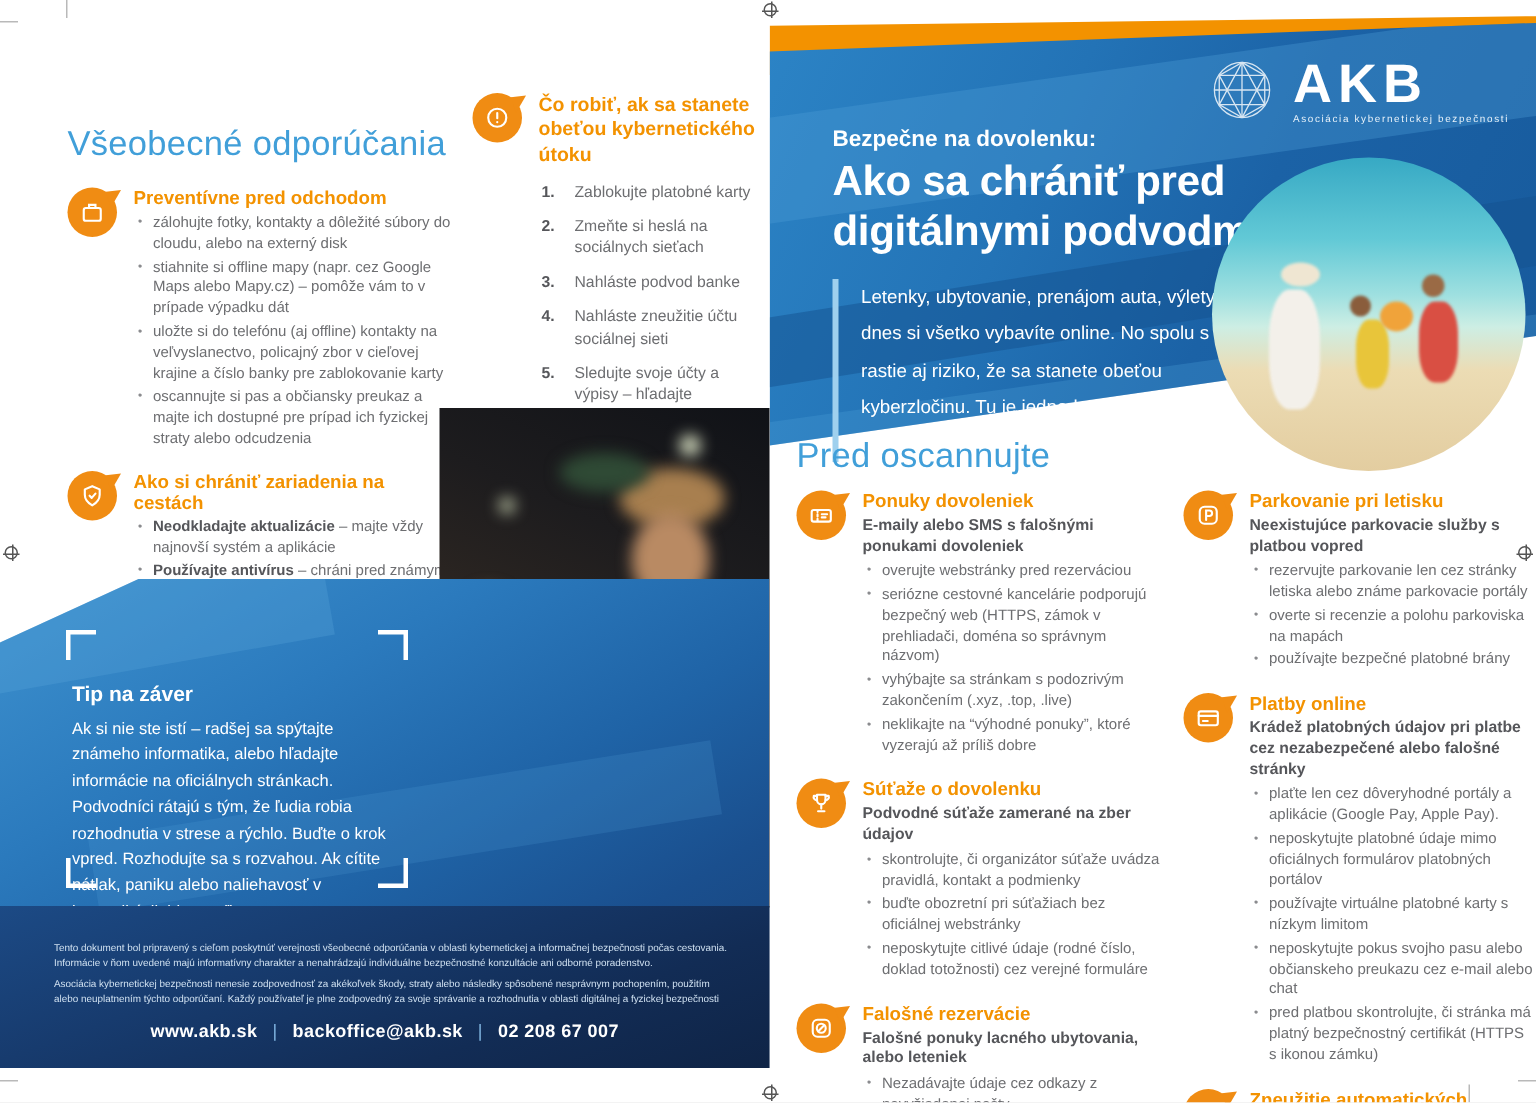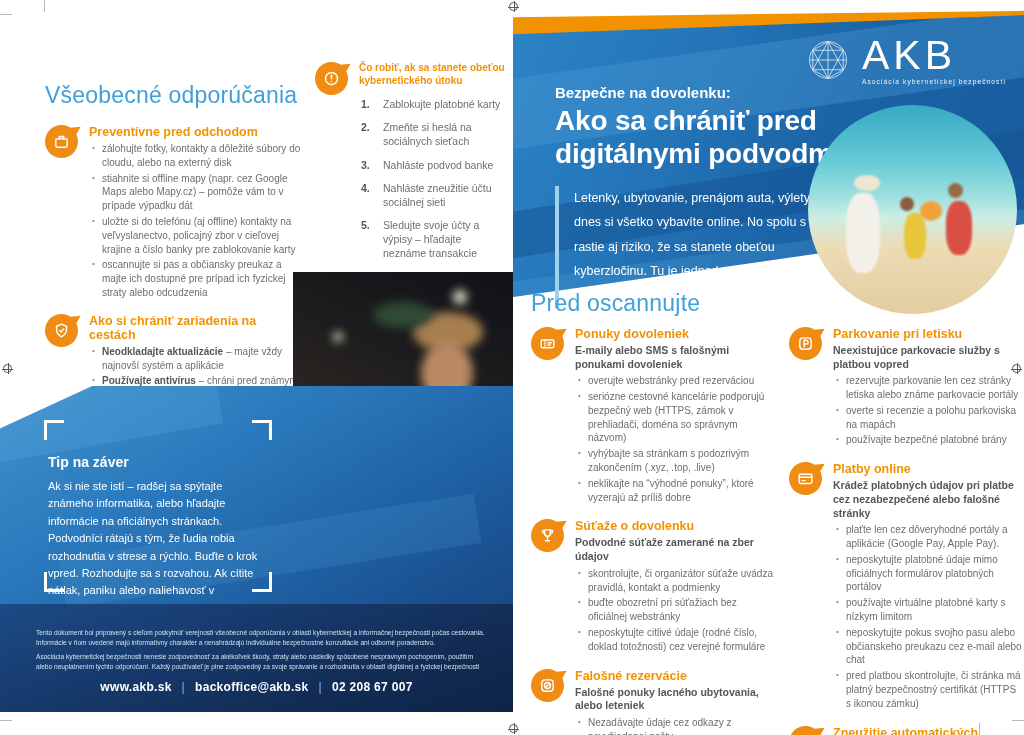--- a/index.html
+++ b/index.html
@@ -33,42 +33,42 @@
 
   ol.steps { list-style:none; counter-reset:n; }
   ol.steps li { counter-increment:n; position:relative; padding-left:24px; color:#6d6e71; font-size:10.5px;
                 line-height:1.35; margin-bottom:9px; }
   ol.steps li::before { content:counter(n) "."; position:absolute; left:2px; top:0; color:#55565a; font-weight:bold; }
 
   
   #left-col   { position:absolute; left:45px;  top:42px; width:258px; }
   #left-col h1 { margin-bottom:16px;margin-top:40px; }
   #mid-col    { position:absolute; left:315px; top:62px; width:192px; }
-  #mid-col h3 { font-size:10px; line-height:1.25; margin-bottom:10px; }
+  #mid-col h3 { font-size:13px; line-height:1.25; margin-bottom:10px; }
 
   
   #cover { position:absolute; left:513px; top:8px; width:511px; height:292px; }
   #cover .orange-band { position:absolute; left:0; top:2px; width:100%; height:40px; background:#f39200;
         clip-path:polygon(0 18%, 100% 2%, 100% 60%, 0 100%); }
   #cover .blue-bg { position:absolute; left:0; top:0; width:100%; height:100%;
         background:linear-gradient(115deg,#2c84c6 0%, #2373b6 35%, #1b62a6 60%, #175a9c 100%);
         clip-path:polygon(0 9%, 100% 2.5%, 100% 74%, 0 99%); overflow:hidden; }
   #cover .stripe { position:absolute; opacity:.45; }
   #cover .s1 { left:-60px; top:30px; width:700px; height:70px; background:#4d9fd8; transform:rotate(-8deg); opacity:.35;}
   #cover .s2 { left:-40px; top:150px; width:760px; height:46px; background:#14518f; transform:rotate(-9deg); opacity:.5;}
   #cover .s3 { left:-80px; top:230px; width:780px; height:34px; background:#4d9fd8; transform:rotate(-8deg); opacity:.3;}
   #cover .kicker { position:absolute; left:42px; top:76px; color:#fff; font-size:15px; font-weight:bold; }
   #cover .title  { position:absolute; left:42px; top:96px; width:330px; color:#fff; font-size:28px; font-weight:800;
                    line-height:1.18; letter-spacing:-.2px; }
   #cover .intro  { position:absolute; left:42px; top:178px; width:292px; border-left:4px solid #9fd0ee;
                    padding-left:15px; color:#fff; font-size:12.5px; font-weight:500; line-height:1.95; }
   
   #logo { position:absolute; right:18px; top:26px; display:flex; align-items:center; }
   #logo svg { width:52px; height:52px; margin-right:8px; opacity:.9; }
-  #logo .word { color:#fff; font-size:41px; font-weight:400; letter-spacing:4px; line-height:1; }
+  #logo .word { color:#fff; font-size:36px; font-weight:700; letter-spacing:4px; line-height:1; }
   #logo .tag  { color:#e8f2fa; font-size:6.6px; letter-spacing:1.1px; margin-top:2px; }
   
   #beach { position:absolute; left:295px; top:97px; width:209px; height:209px; border-radius:50%; overflow:hidden;
            background:linear-gradient(180deg,#37a9c4 0%, #62c9d6 26%, #9fe0e0 44%, #cdeee4 54%, #ecdcb4 68%, #e3cda0 100%); }
   #beach .fig { position:absolute; filter:blur(1px); border-radius:40%; }
 
   
   #photo { position:absolute; left:293px; top:272px; width:220px; height:333px; overflow:hidden;
            background:linear-gradient(205deg,#101217 0%, #1d1c1e 30%, #2e2722 55%, #3a2d22 75%, #171519 100%); }
   #photo .blob { position:absolute; filter:blur(5px); border-radius:50%; }

